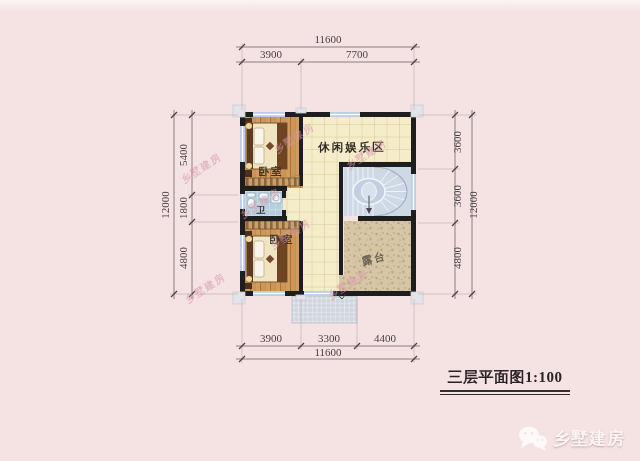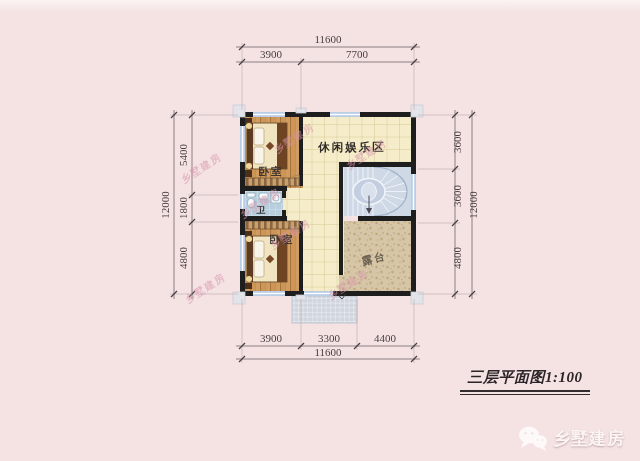--- a/index.html
+++ b/index.html
@@ -9,24 +9,24 @@
     background:#f5e3e4;
     overflow:hidden;
     font-family:"Liberation Sans","DejaVu Sans",sans-serif;
   }
   .top-fade{
     position:absolute;left:0;top:0;width:640px;height:12px;
     background:linear-gradient(#fbf4f2,#f5e3e4);
   }
   .plan-svg{position:absolute;left:0;top:0;}
   .drawing-title{
-    position:absolute;left:460px;top:368px;width:130px;
+    position:absolute;left:440px;top:368px;width:130px;
     text-align:center;
     font-family:"Liberation Serif","DejaVu Serif",serif;
-    font-weight:bold;font-size:15px;color:#2b2527;letter-spacing:0.5px;font-style:italic;
+    font-weight:bold;font-size:15px;color:#2b2527;letter-spacing:0.5px;
   }
   .title-underline-thick{height:0;border-top:2.5px solid #332d2f;margin-top:3px;}
   .title-underline-thin{height:0;border-top:1px solid #332d2f;margin-top:2px;}
   .brand{
     position:absolute;left:518px;top:423px;height:30px;
     display:flex;align-items:center;gap:5px;
   }
   .brand-text{
     font-size:17px;font-weight:bold;color:#fbf6f4;letter-spacing:1px;
     text-shadow:0 1px 2px rgba(160,125,132,0.6);

